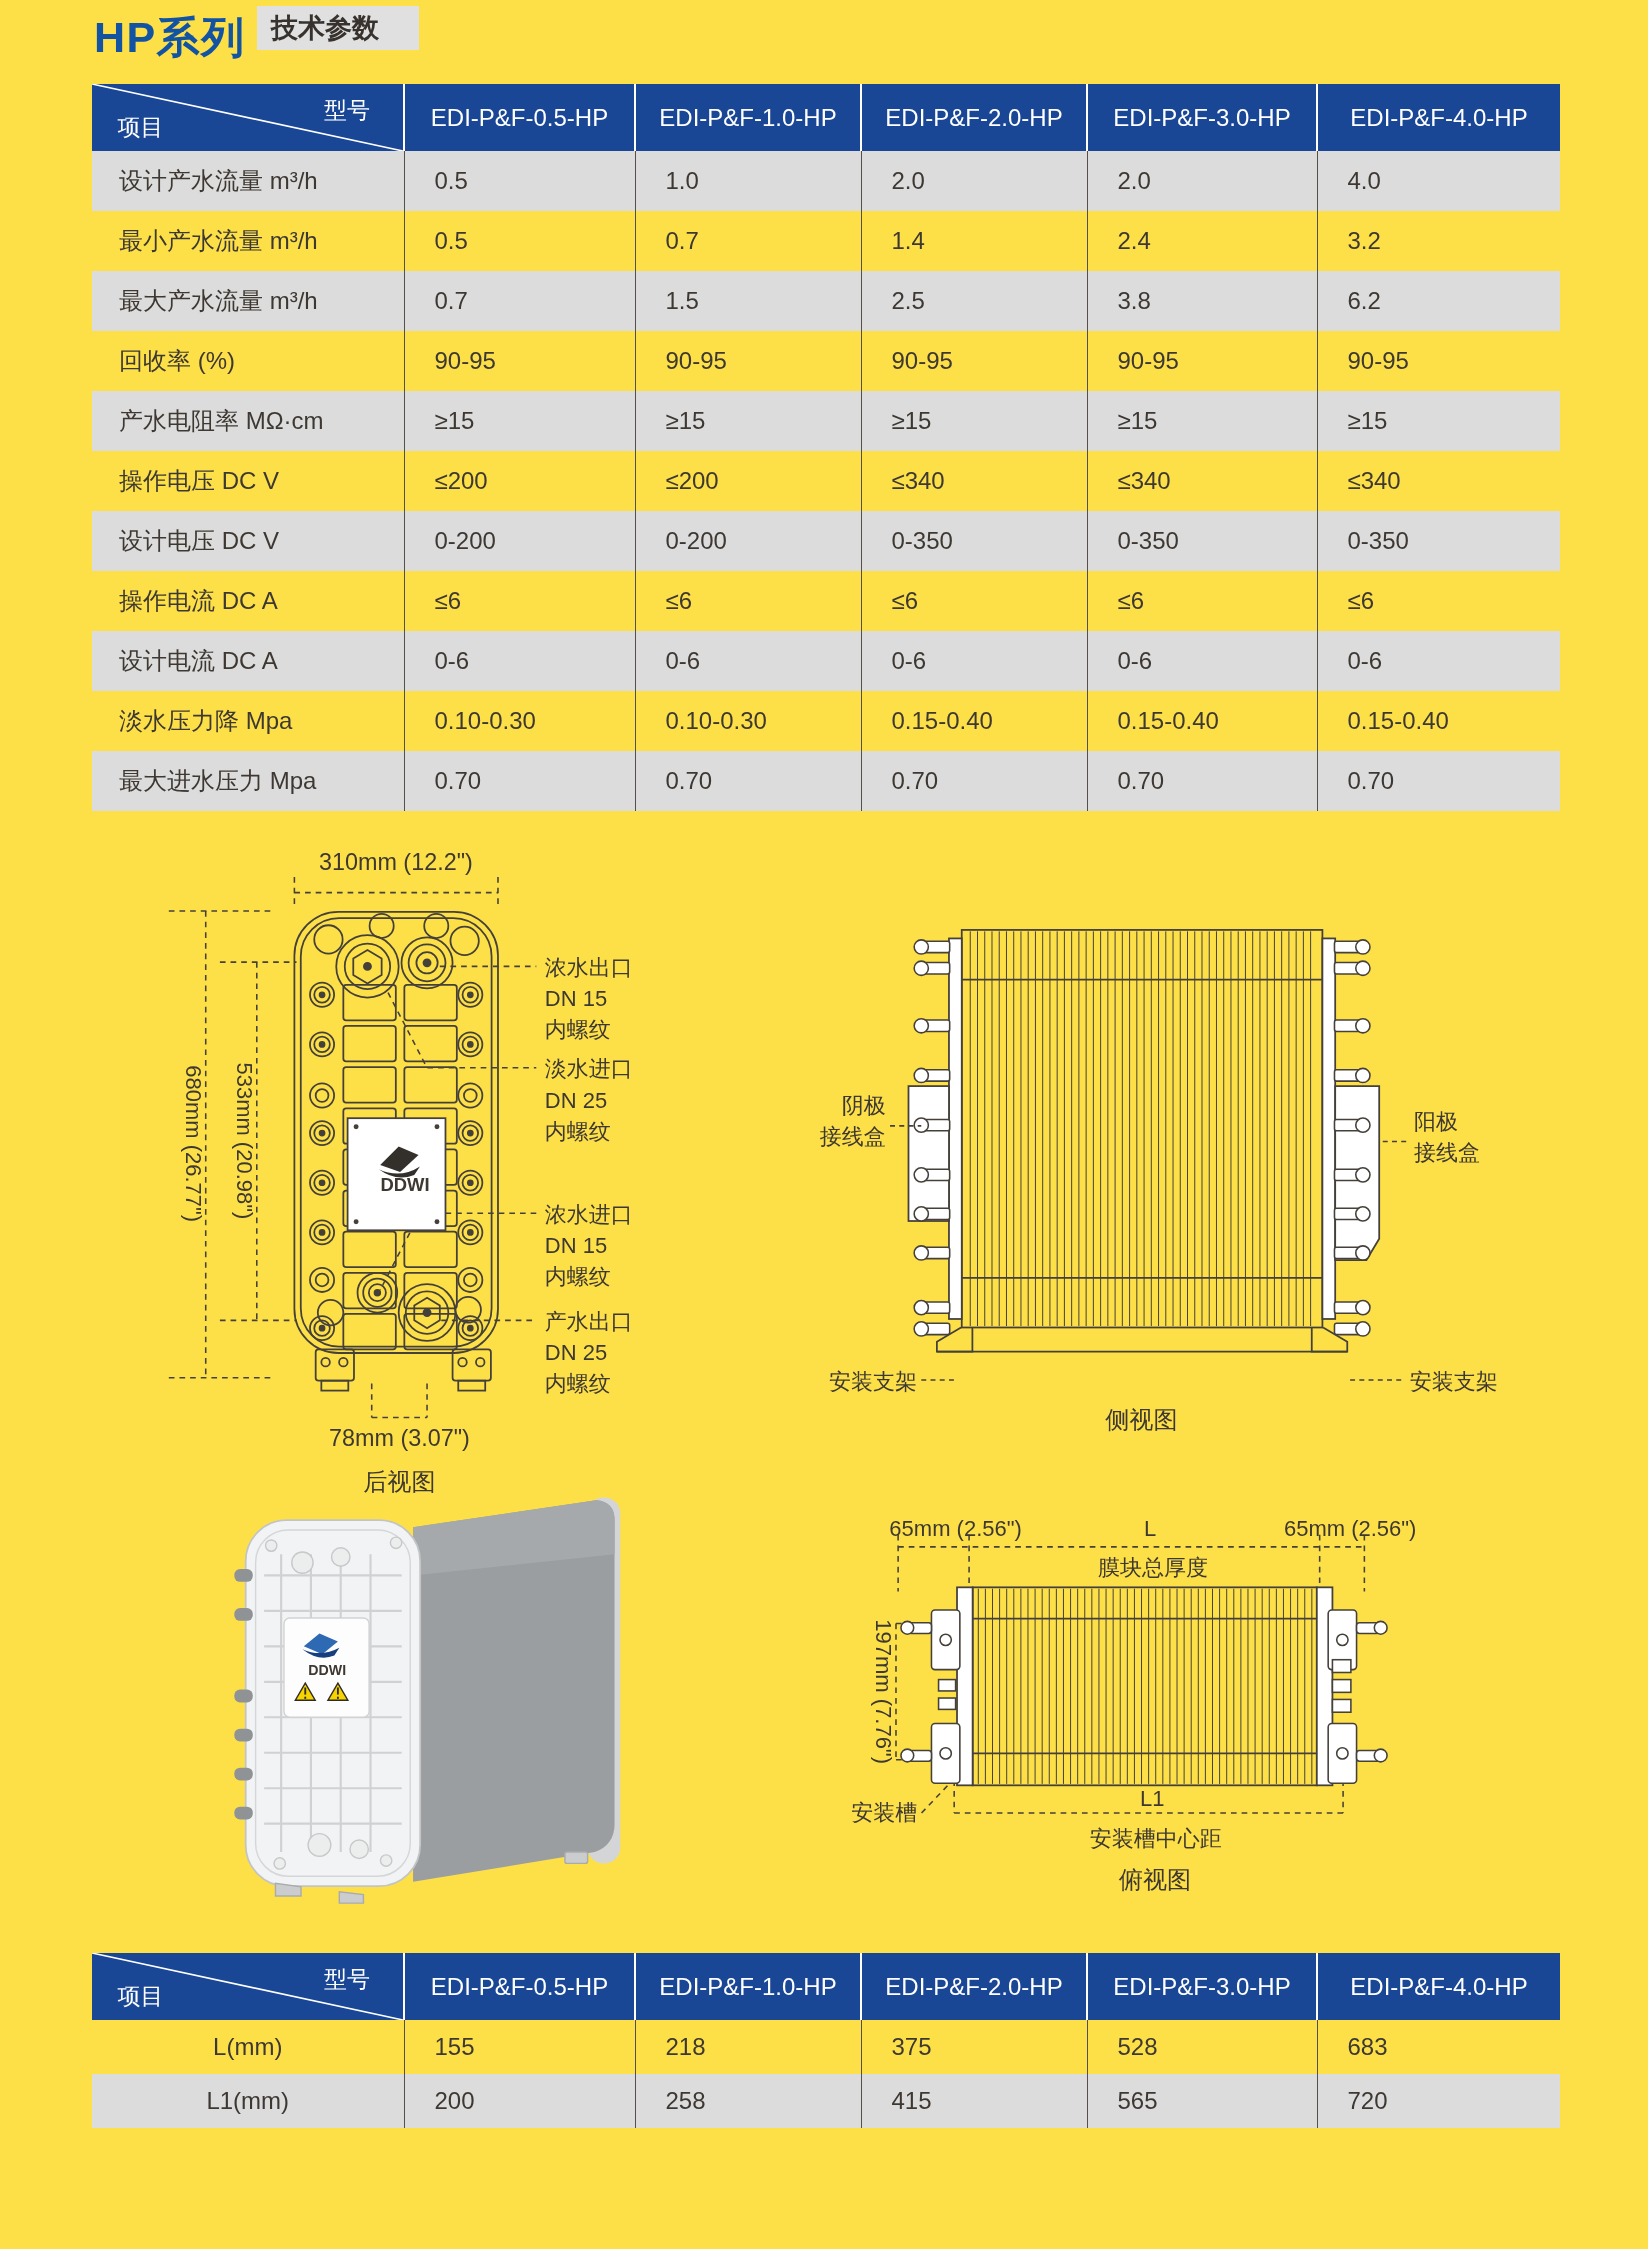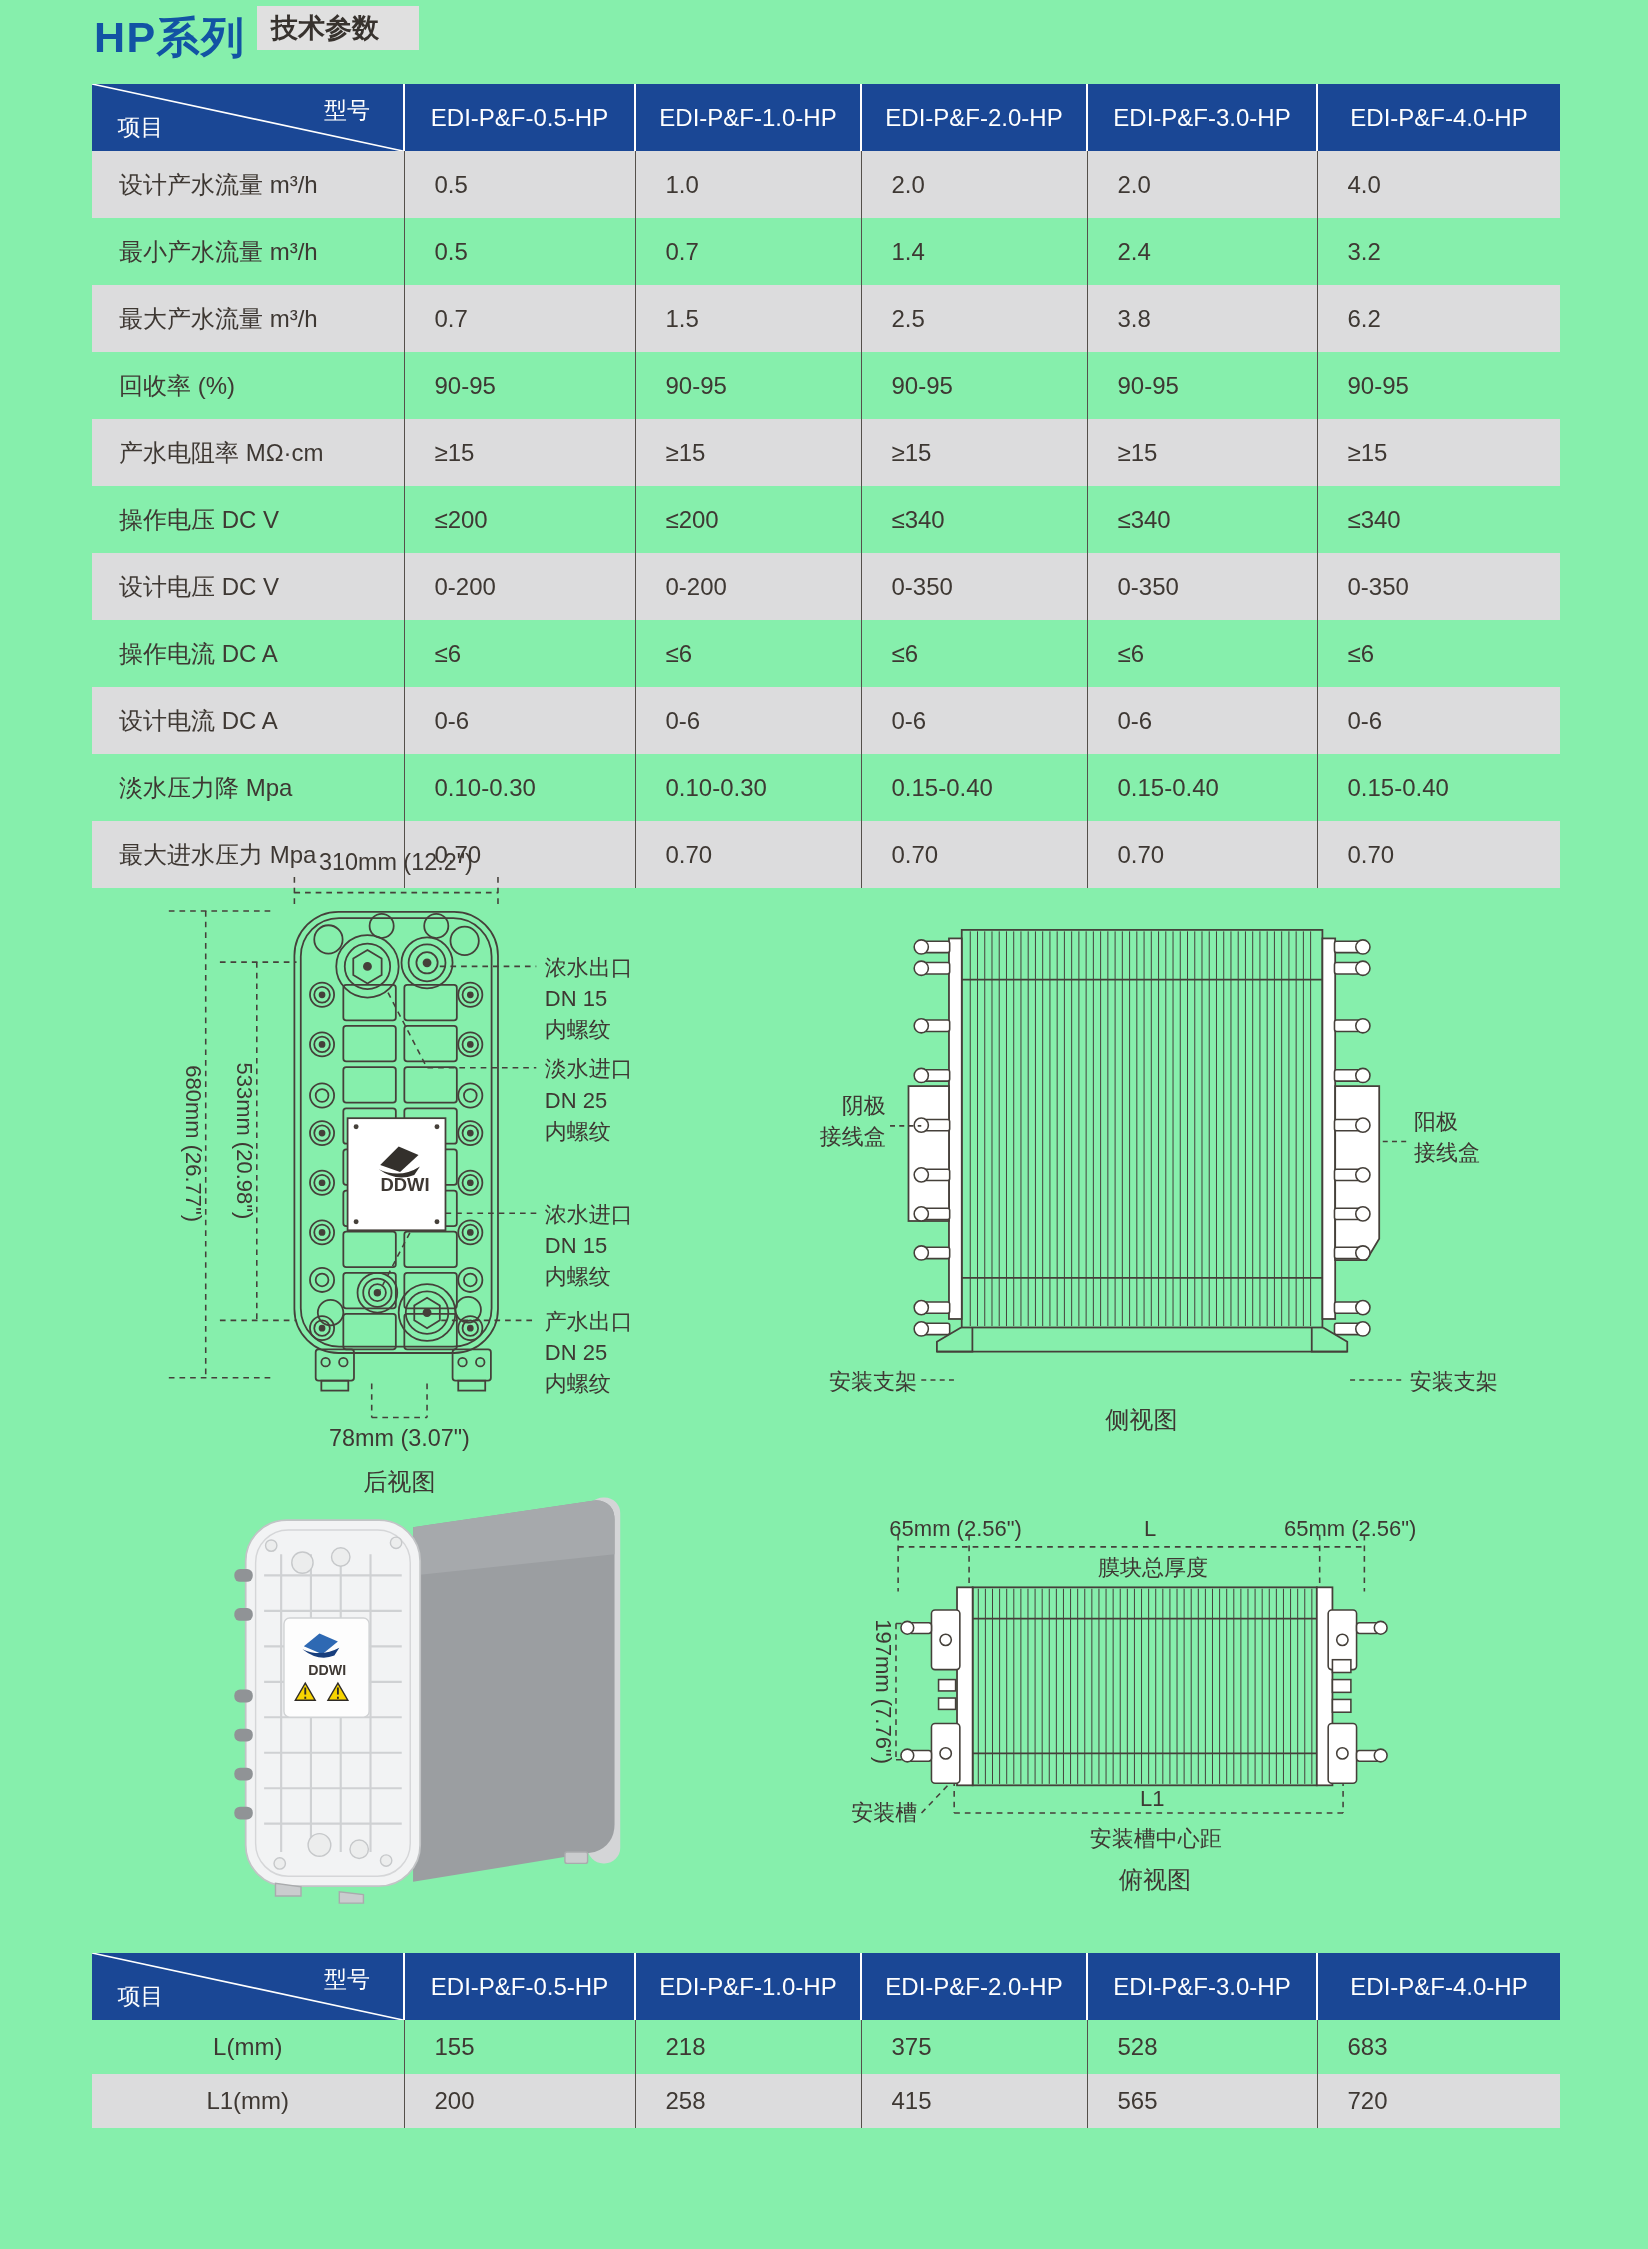--- a/index.html
+++ b/index.html
@@ -5,42 +5,42 @@
   :root{
     --header-blue:#1a4795;
     --row-gray:#dcdcdd;
     --title-blue:#1253a4;
     --ink:#3e3833;
     --line:#45403a;
   }
   *{margin:0;padding:0;box-sizing:border-box;}
   html,body{background:#ffffff;}
   body{font-family:"Liberation Sans","DejaVu Sans",sans-serif;color:var(--ink);}
-  .page{position:relative;width:1649px;height:2250px;background:#86efac;overflow:hidden;}
+  .page{position:relative;width:1649px;height:2250px;background:#fde047;overflow:hidden;}
 
   
   .title-row{position:absolute;left:94px;top:8.5px;height:45px;}
   .series-title{position:absolute;left:0;top:0;font-size:43px;font-weight:bold;color:var(--title-blue);letter-spacing:1.4px;white-space:nowrap;}
   .section-chip{position:absolute;left:163px;top:-2.8px;height:44px;line-height:44px;background:#e0e0e0;color:#37322e;
     font-size:27px;font-weight:bold;padding:0 40px 0 14px;white-space:nowrap;}
 
   
   table.spec{position:absolute;left:92px;width:1468px;border-collapse:collapse;table-layout:fixed;}
   table.spec th, table.spec td{font-weight:normal;vertical-align:middle;}
   table.spec thead th{background:var(--header-blue);color:#fff;font-size:24px;height:67px;text-align:center;
     border-right:2.1px solid #fff;}
   table.spec thead th:last-child{border-right:none;}
   table.spec thead th.corner{position:relative;border-right:2.1px solid #fff;}
   .corner .c-top{position:absolute;top:11.4px;right:33px;font-size:23px;color:#fff;}
   .corner .c-bottom{position:absolute;bottom:8.5px;left:25.6px;font-size:23px;color:#fff;}
   .corner svg.diag{position:absolute;inset:0;width:100%;height:100%;display:block;}
   table.spec td{font-size:24px;color:var(--ink);border-right:1.4px solid #55504b;padding-left:30px;text-align:left;}
   table.spec td:last-child{border-right:none;}
   table.spec td.label{padding-left:27px;}
-  #spec-table tbody tr{height:67px;}
+  #spec-table tbody tr{height:60px;}
   #spec-table tbody tr:nth-child(odd){background:var(--row-gray);}
   #dim-table tbody tr{height:54px;}
   #dim-table tbody tr:nth-child(even){background:var(--row-gray);}
   #dim-table td.label{text-align:center;padding-left:0;}
 
   
   svg text{fill:var(--ink);}
   .dwg{position:absolute;}
   .page-num{position:absolute;right:4.3px;top:2220px;font-size:24px;color:#2f2b28;margin-top:35px;}
 </style>

